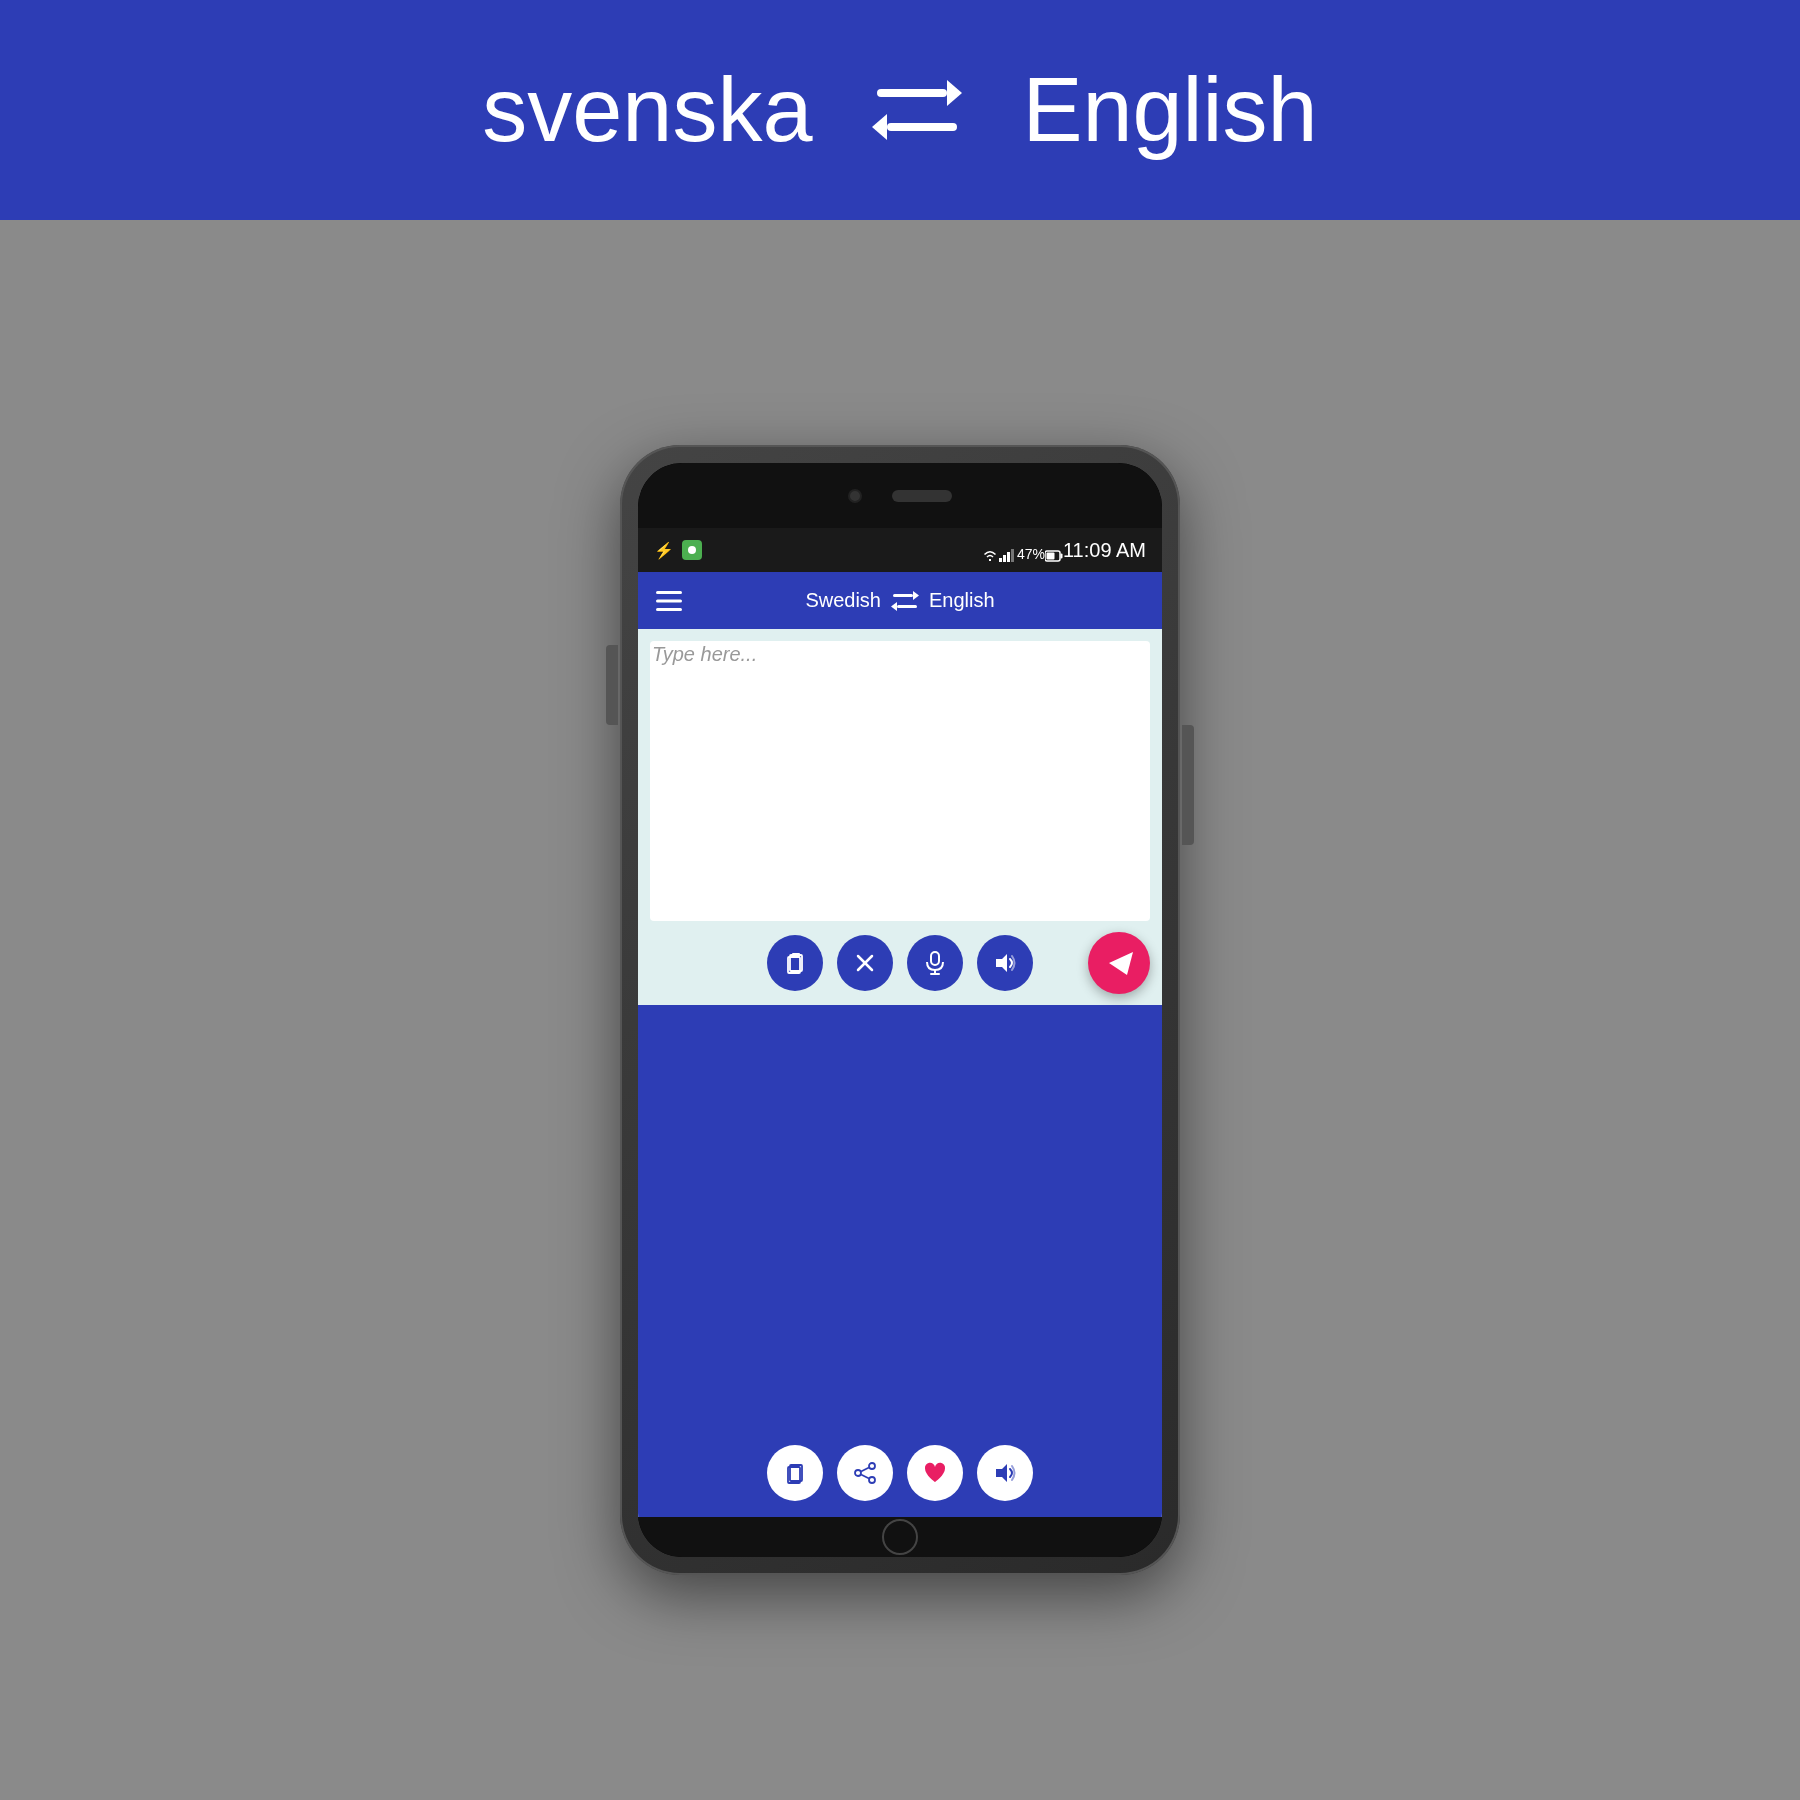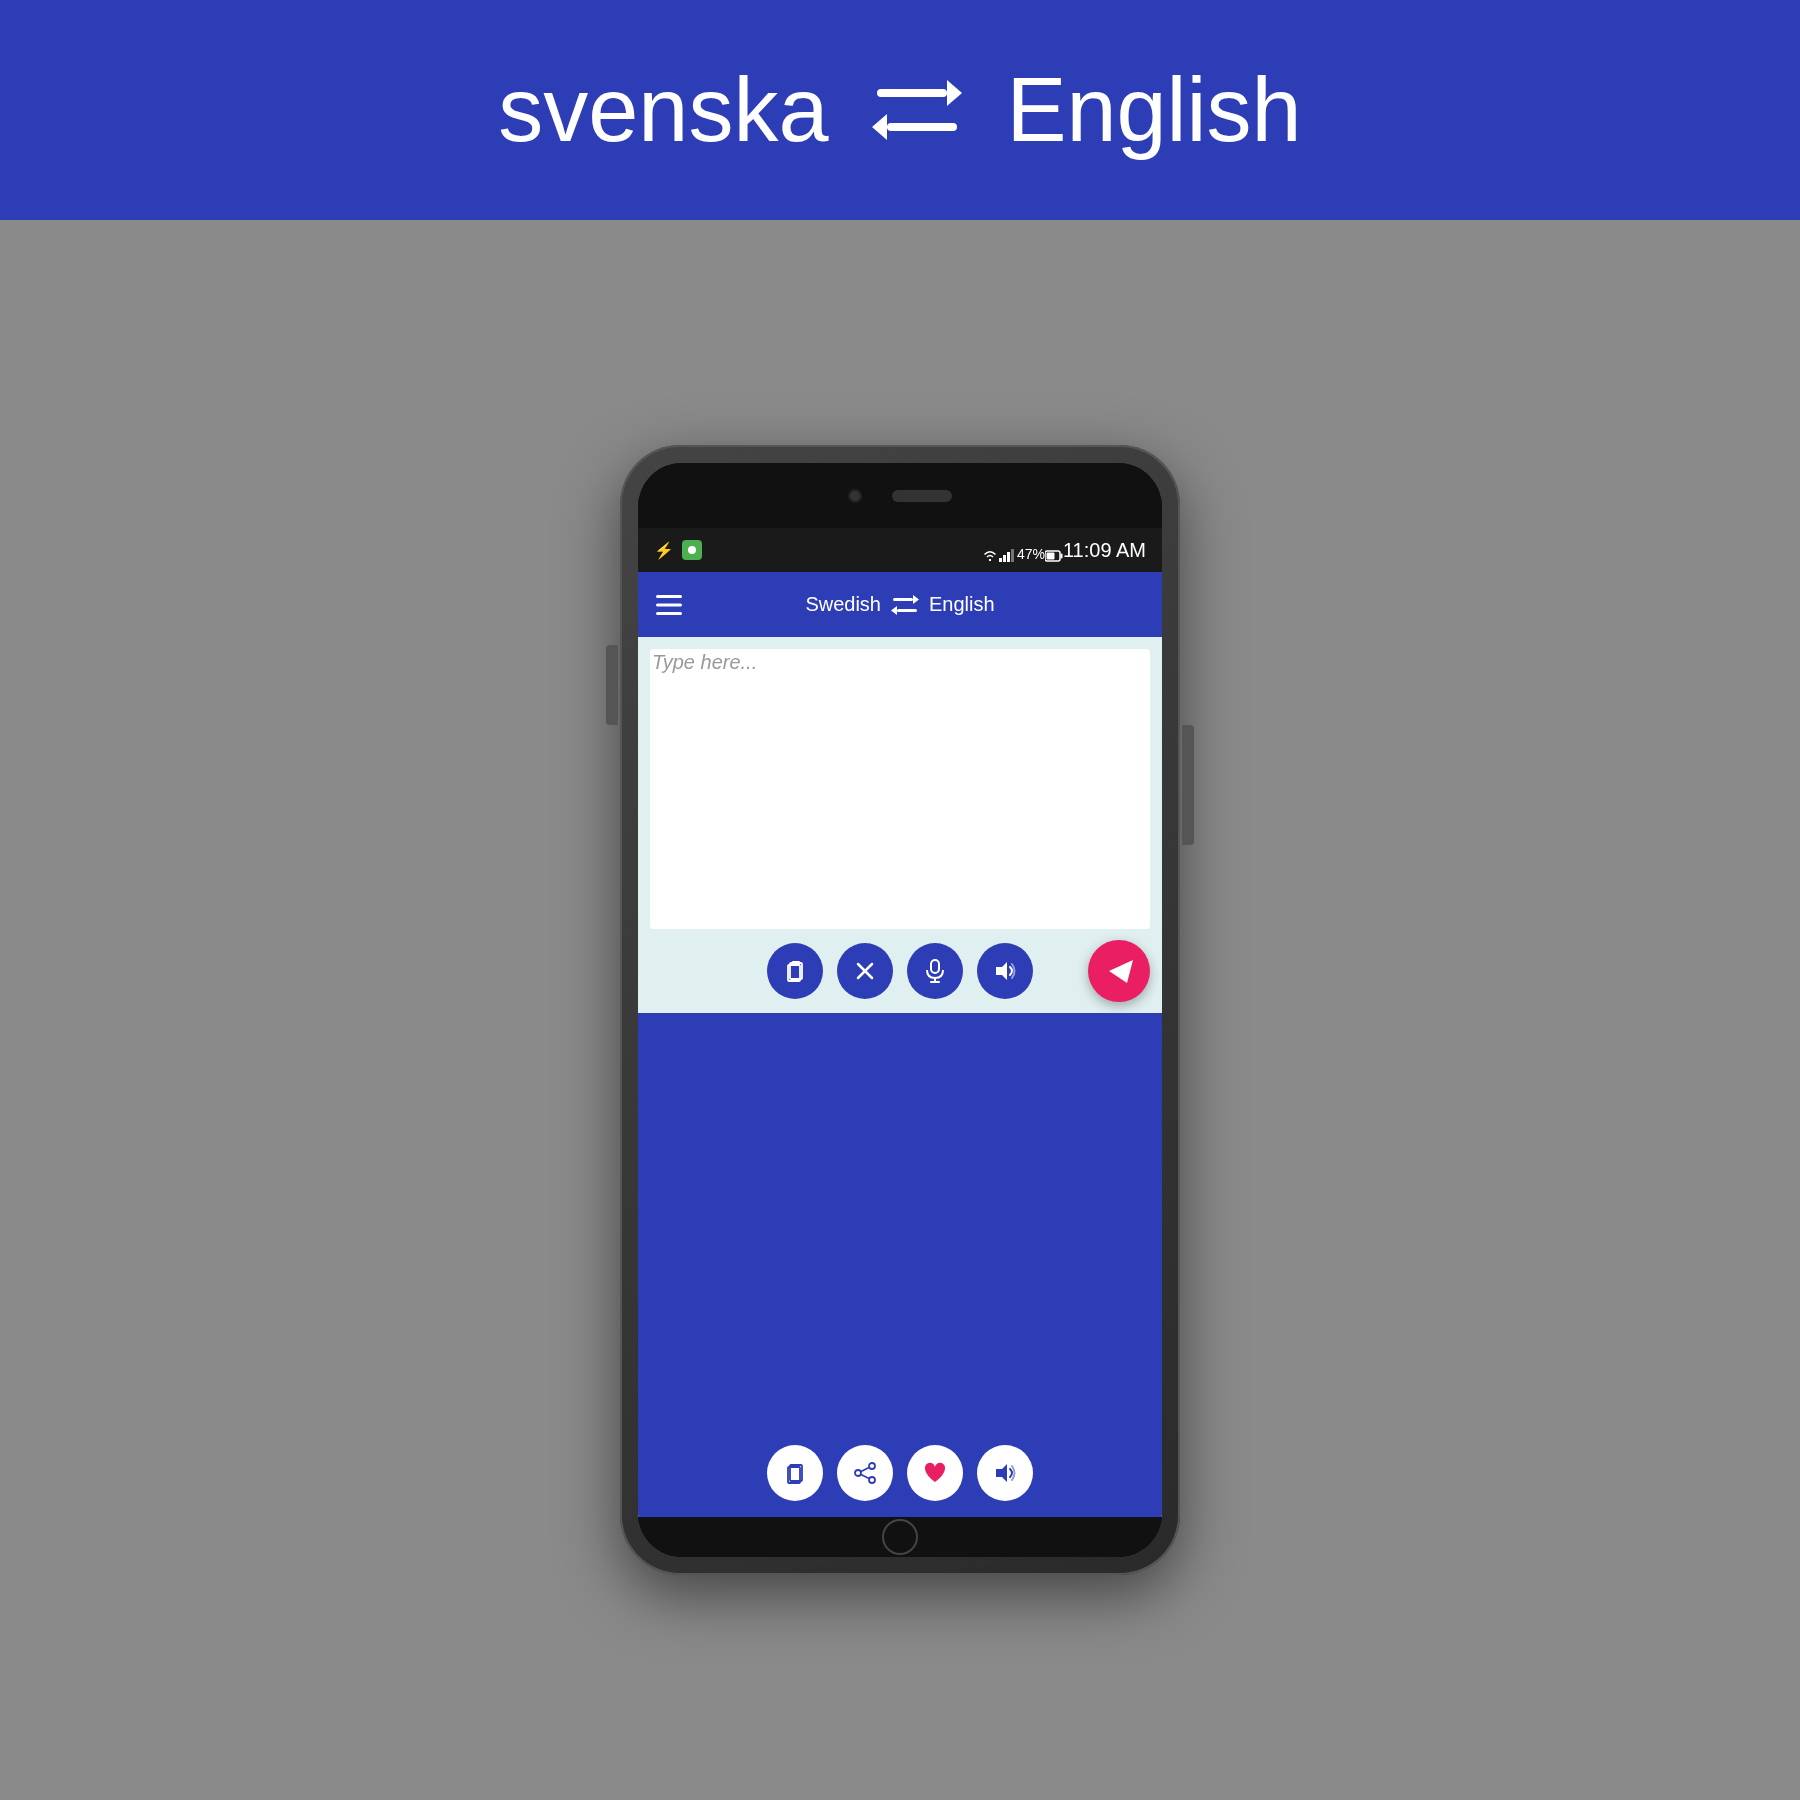--- a/index.html
+++ b/index.html
@@ -16,21 +16,21 @@
     }
 
     
     .top-header {
       width: 100%;
       height: 220px;
       background-color: #2d3db5;
       display: flex;
       align-items: center;
       justify-content: center;
-      gap: 44px;
+      gap: 60px;
       flex-shrink: 0;
     }
 
     .top-header .lang-label {
       color: white;
       font-size: 90px;
       font-weight: 400;
     }
 
     .top-header .swap-icon {
@@ -173,21 +173,21 @@
     }
 
     .status-signal {
       color: white;
       font-size: 14px;
     }
 
     
     .app-nav {
       width: 100%;
-      height: 65px;
+      height: 57px;
       background: #2d3db5;
       display: flex;
       align-items: center;
       justify-content: space-between;
       padding: 0 18px;
       flex-shrink: 0;
     }
 
     .hamburger-icon {
       color: white;

